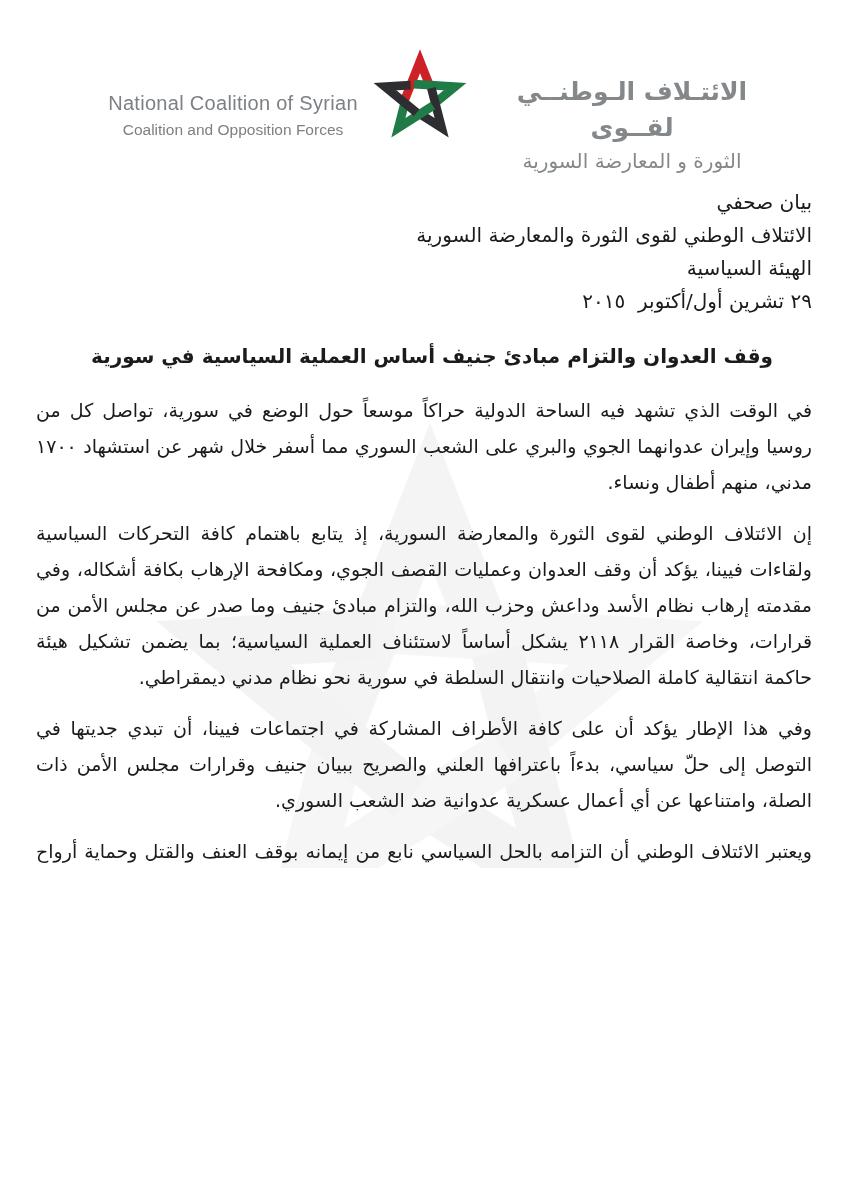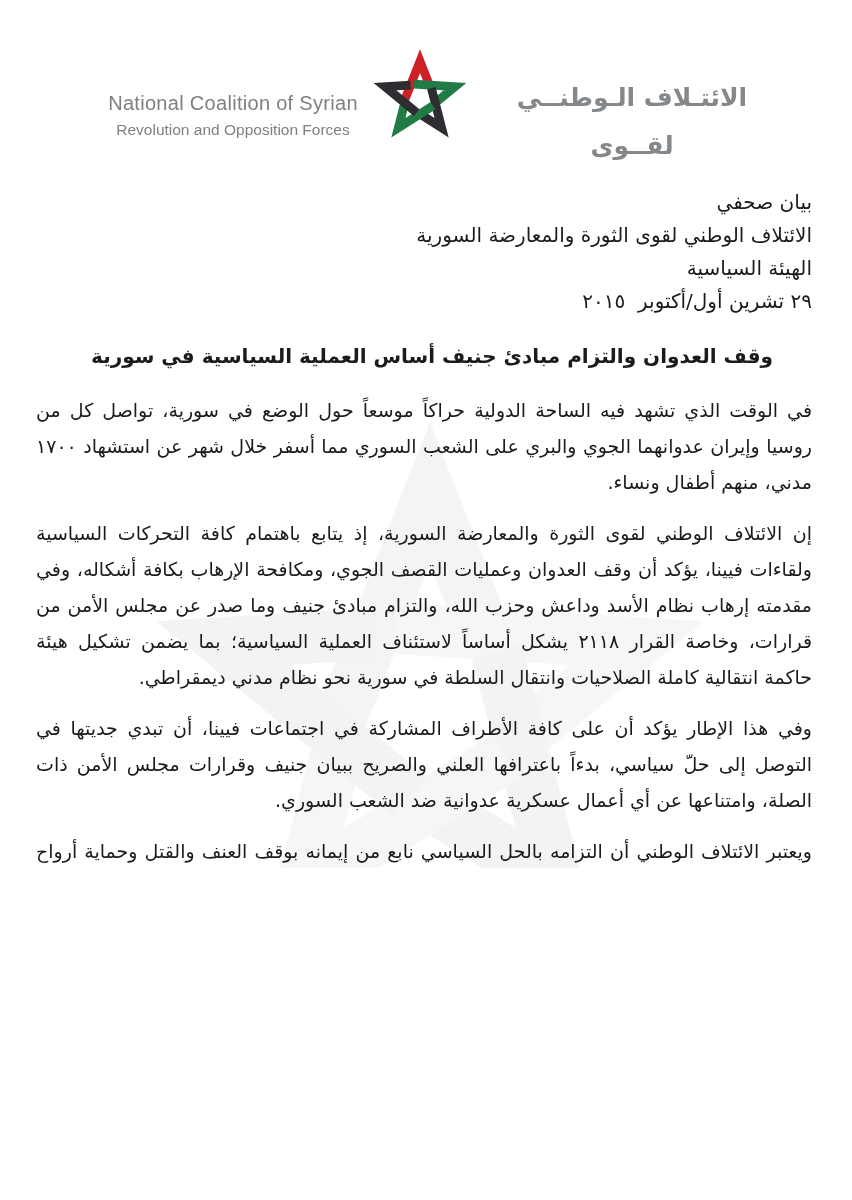--- a/index.html
+++ b/index.html
@@ -5,21 +5,21 @@
   html,body{margin:0;padding:0;background:#ffffff;}
   .page{position:relative;width:852px;height:868px;background:#ffffff;overflow:hidden;
         font-family:"DejaVu Sans",sans-serif;color:#1b1b1b;}
   
   .org-en{position:absolute;left:88px;top:88px;width:290px;text-align:center;
           font-family:"Liberation Sans",sans-serif;color:#7d8084;}
   .org-en .en1{font-size:20px;letter-spacing:.3px;line-height:30px;}
   .org-en .en2{font-size:15.5px;line-height:24px;}
   .logo{position:absolute;left:364px;top:40px;}
   .org-ar{position:absolute;left:486px;top:74px;width:292px;text-align:center;color:#85888b;}
-  .org-ar .ar1{font-size:25px;font-weight:bold;line-height:48px;}
+  .org-ar .ar1{font-size:25px;font-weight:bold;line-height:36px;}
   .org-ar .ar2{font-size:20px;line-height:30px;}
   
   .watermark{position:absolute;left:100px;top:380px;opacity:0.05;filter:grayscale(1);z-index:0;}
   
   .content{position:absolute;left:0;top:0;width:852px;z-index:1;}
   .meta{margin:186px 40px 0 52px;text-align:right;font-size:20px;line-height:33px;}
   .doc-title{margin:26px 40px 0 52px;text-align:center;font-size:20px;font-weight:bold;}
   .paras{margin:24px 40px 0 36px;}
   .paras p{margin:0 0 15px 0;font-size:19px;line-height:36px;text-align:justify;}
   
@@ -47,29 +47,30 @@
 
   <svg class="watermark" viewBox="-70 -70 140 140" width="660" height="660" aria-hidden="true">
     <use href="#starg"></use>
   </svg>
 
   <div class="content">
 
     <div>
       <div class="org-en">
         <div class="en1">National Coalition of Syrian</div>
-        <div class="en2">Revolution and Opposition Forces</div>
+        <div class="en2">Coalition and Opposition Forces</div>
       </div>
 
       <svg class="logo" viewBox="-70 -70 140 140" width="112" height="116" aria-hidden="true">
         <use href="#starg"></use>
       </svg>
 
       <div class="org-ar" dir="rtl">
         <div class="ar1">الائتـلاف الـوطنــي لقــوى</div>
+        <div class="ar2">الثورة و المعارضة السورية</div>
       </div>
     </div>
 
     <section class="meta" dir="rtl">
       <div>بيان صحفي</div>
       <div>الائتلاف الوطني لقوى الثورة والمعارضة السورية</div>
       <div>الهيئة السياسية</div>
       <div>٢٩ تشرين أول/أكتوبر&nbsp; ٢٠١٥</div>
     </section>
 

